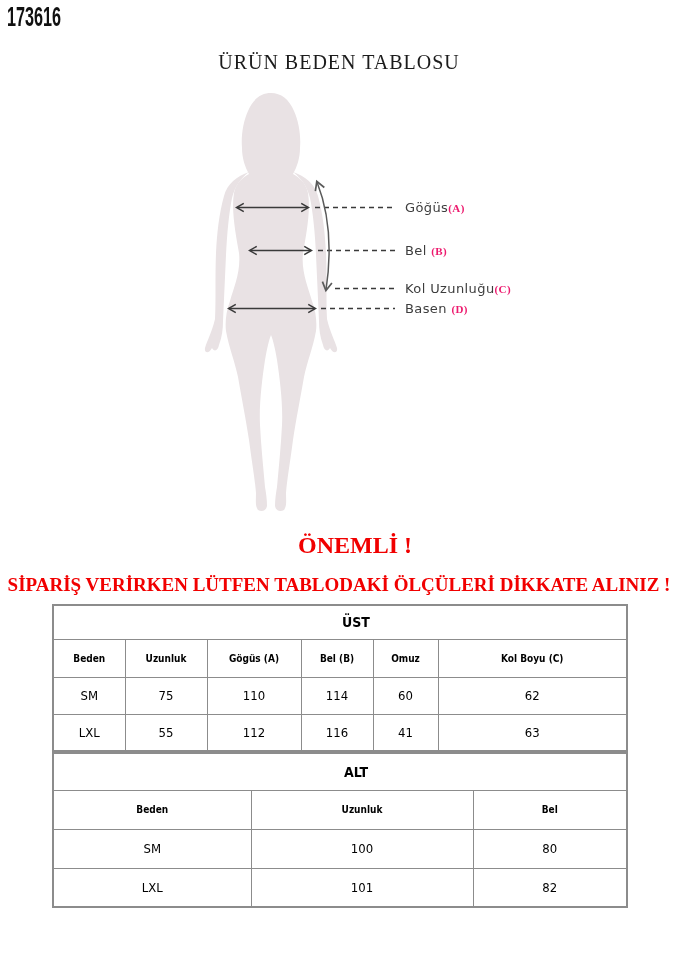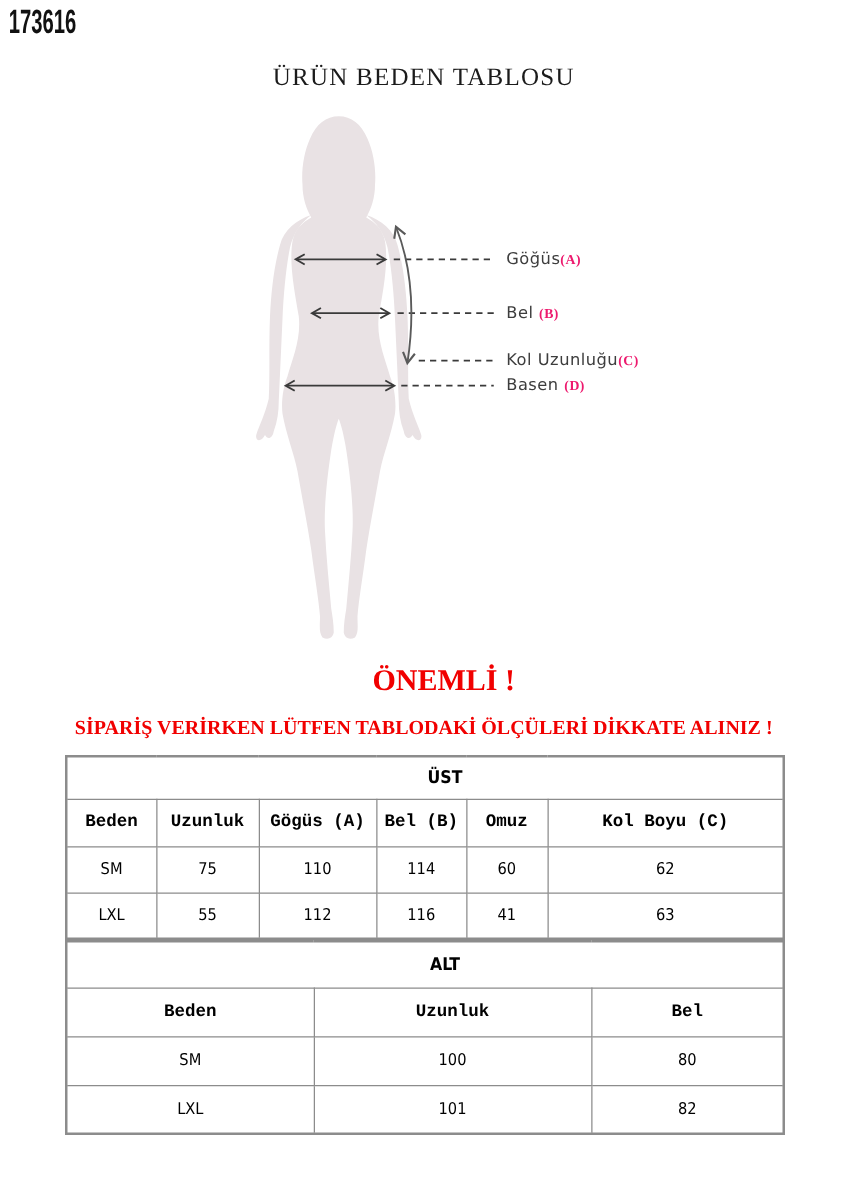--- a/index.html
+++ b/index.html
@@ -20,29 +20,29 @@
   .measure-label .code{font-family:"Liberation Serif",serif;font-weight:700;font-size:11px;
         color:#ED1A6E;}
   .lbl-gogus{left:405px;top:200px;}
   .lbl-bel{left:405px;top:243px;}
   .lbl-kol{left:405px;top:281px;}
   .lbl-basen{left:405px;top:301px;}
 
   .important-heading{position:absolute;left:16px;top:532px;width:100%;text-align:center;
         font-family:"Liberation Serif",serif;font-weight:700;font-size:24px;color:#F10000;}
   .important-note{position:absolute;left:0;top:574px;width:100%;text-align:center;
-        font-family:"Liberation Serif",serif;font-weight:700;font-size:16px;color:#F10000;}
+        font-family:"Liberation Serif",serif;font-weight:700;font-size:19px;color:#F10000;}
 
   table.tbl{position:absolute;left:52px;width:574px;border-collapse:collapse;table-layout:fixed;
         font-family:"DejaVu Sans",sans-serif;font-stretch:condensed;}
   table.tbl td{border:1px solid #8c8c8c;text-align:center;vertical-align:middle;
         font-size:13px;color:#000;padding:0;}
   table.tbl{border:2px solid #8c8c8c;}
   tr.sect td{font-weight:700;font-size:14px;padding-left:32px;}
-  tr.hdr td{font-weight:700;font-size:14px;font-family:Liberation Mono, monospace;}
+  tr.hdr td{font-weight:700;font-size:10px;}
   .tbl-ust{top:604px;}
   .tbl-alt{top:752px;}
   .tbl-ust tr.sect{height:34px;}
   .tbl-ust tr.hdr{height:38px;}
   .tbl-ust tr.row{height:37px;}
   .tbl-alt tr.sect{height:37px;}
   .tbl-alt tr.hdr{height:39px;}
   .tbl-alt tr.row{height:39px;}
 </style>
 </head>

